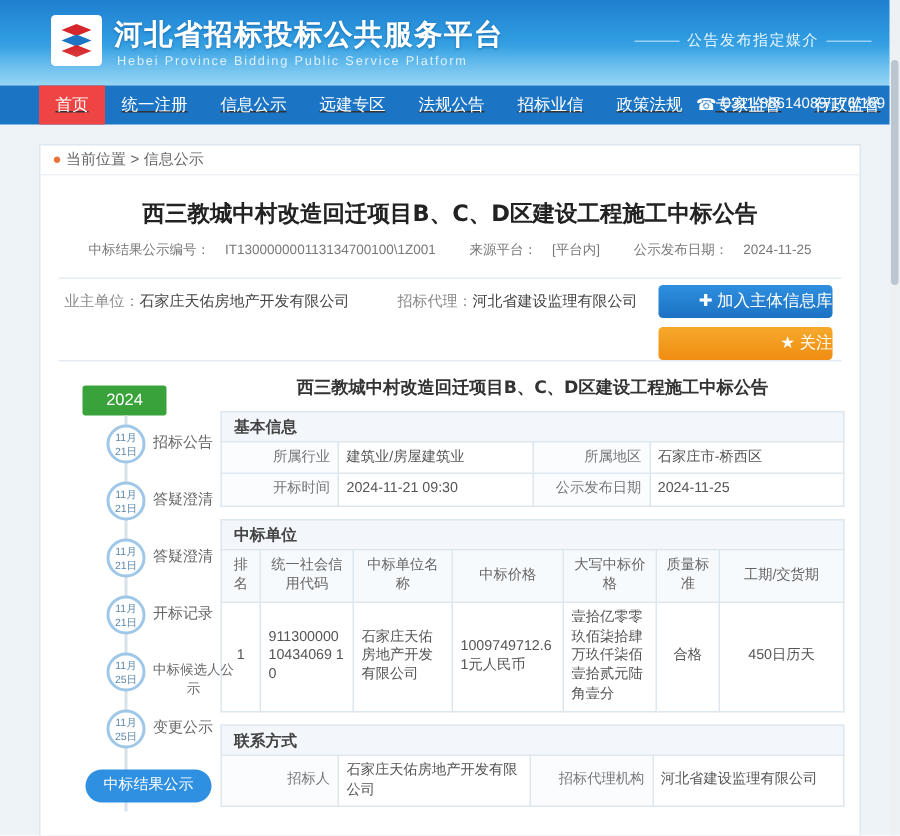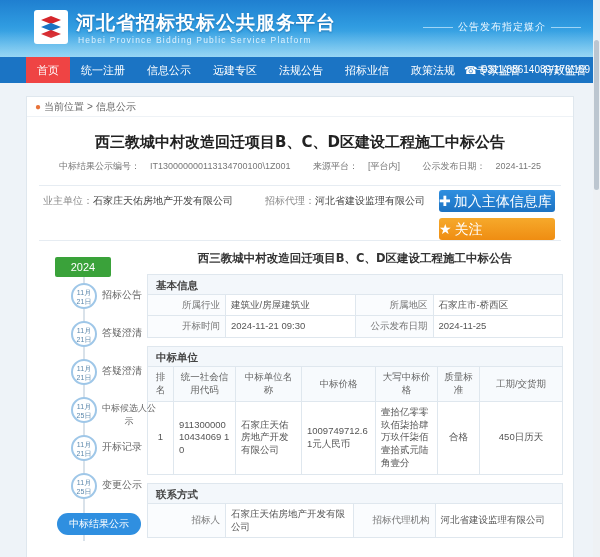--- a/index.html
+++ b/index.html
@@ -3,21 +3,21 @@
 <meta charset="utf-8">
 <style>
   * { box-sizing: border-box; }
   html, body { margin:0; padding:0; }
   body {
     width:600px; height:557px; overflow:hidden;
     font-family:"Liberation Sans", sans-serif;
     font-size:11px; color:#333;
     background:#eef3f8;
   }
-  .page { position:relative; width:600px; height:557px; }
+  .page { position:relative; width:600px; height:557px;text-decoration:underline; }
 
   
   .banner {
     position:relative; height:57px;
     background:linear-gradient(180deg,#1f7fd0 0%, #2f9be0 45%, #5fc0ef 100%);
     overflow:hidden;
   }
   .banner:after{
     content:""; position:absolute; left:0; right:0; bottom:0; height:26px;
     background:linear-gradient(180deg, rgba(255,255,255,0) 0%, rgba(255,255,255,.35) 100%);
@@ -87,22 +87,22 @@
   .info-strip{
     margin:4px 12px 0; border-top:1px solid #e6ecf2; border-bottom:1px solid #e6ecf2;
     padding:8px 0 8px 4px; position:relative; min-height:56px;
   }
   .info-row{ display:flex; font-size:10px; color:#555; margin-bottom:7px;text-align:center; }
   .info-cell{ width:222px; display:flex; }
   .info-cell .k{ color:#8a8a8a; white-space:nowrap; }
   .info-cell .v{ color:#444; }
   .info-btns{ position:absolute; right:6px; top:4px; width:116px; }
   .btn-main{
-    display:block; width:116px; height:22px; line-height:22px; text-align:left;
-    font-size:14px; color:#fff; border-radius:3px; margin-bottom:6px; cursor:pointer;
+    display:block; width:116px; height:22px; line-height:22px; text-align:right;
+    font-size:11px; color:#fff; border-radius:3px; margin-bottom:6px; cursor:pointer;
     background:linear-gradient(180deg,#2f8fe0,#1c72c2);
   }
   .btn-follow{
     background:linear-gradient(180deg,#f6a92b,#ef8d12);
   }
   .btn-main .ic{ margin-right:3px; }
 
   
   .body-wrap{ display:flex; padding:10px 10px 12px 6px; }
   .timeline{ width:110px; position:relative; padding-top:6px; }
@@ -261,30 +261,30 @@
         <div class="tl-item done">
           <div class="tl-dot">
             <div>11月</div>
               <div>21日</div>
           </div>
           <div class="tl-label right">答疑澄清</div>
         </div>
         <div class="tl-item done">
           <div class="tl-dot">
             <div>11月</div>
+              <div>21日</div>
+          </div>
+          <div class="tl-label right">开标记录</div>
+        </div>
+        <div class="tl-item done">
+          <div class="tl-dot">
+            <div>11月</div>
               <div>25日</div>
           </div>
           <div class="tl-label right" style="width:60px;font-size:9px;">中标候选人公示</div>
-        </div>
-        <div class="tl-item done">
-          <div class="tl-dot">
-            <div>11月</div>
-              <div>21日</div>
-          </div>
-          <div class="tl-label right">开标记录</div>
         </div>
         <div class="tl-item done">
           <div class="tl-dot">
             <div>11月</div>
               <div>25日</div>
           </div>
           <div class="tl-label right">变更公示</div>
         </div>
         <div class="tl-item current">
           <div class="tl-pill">中标结果公示</div>

